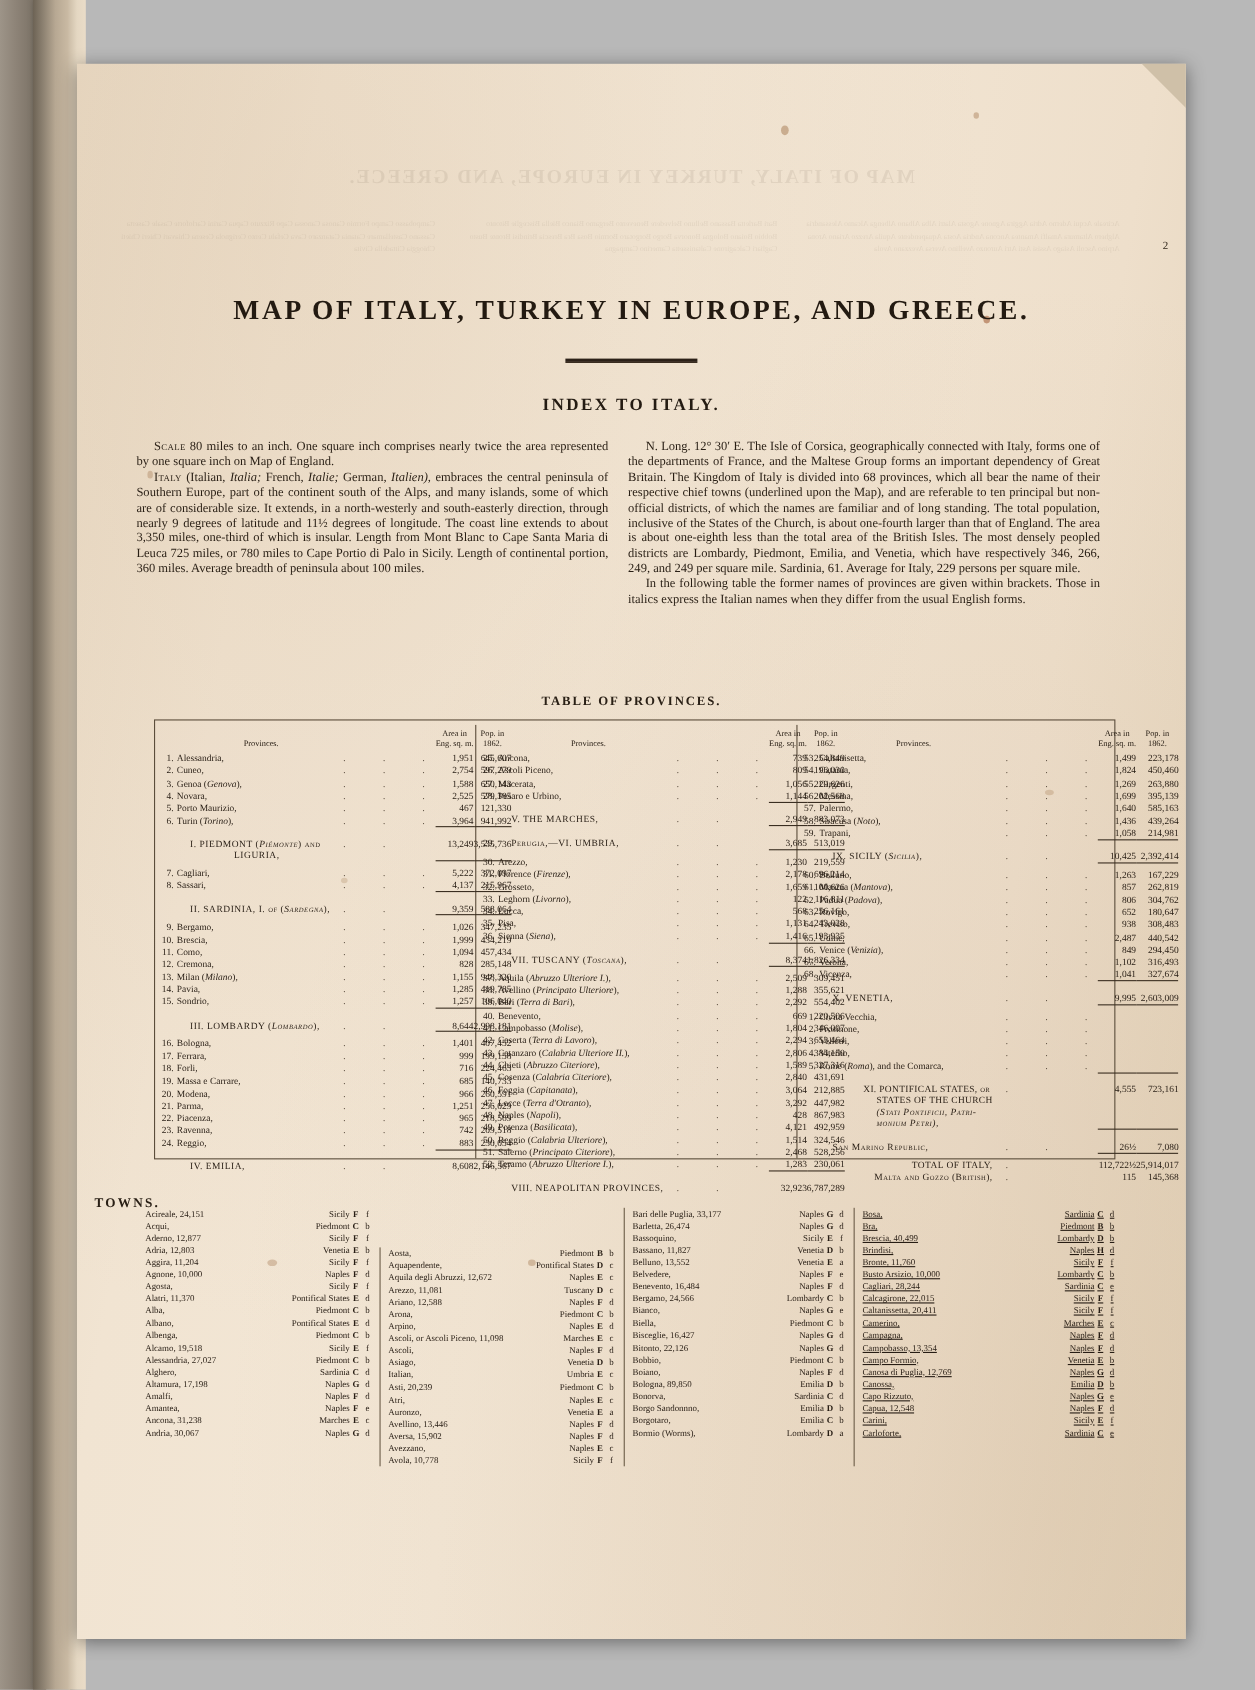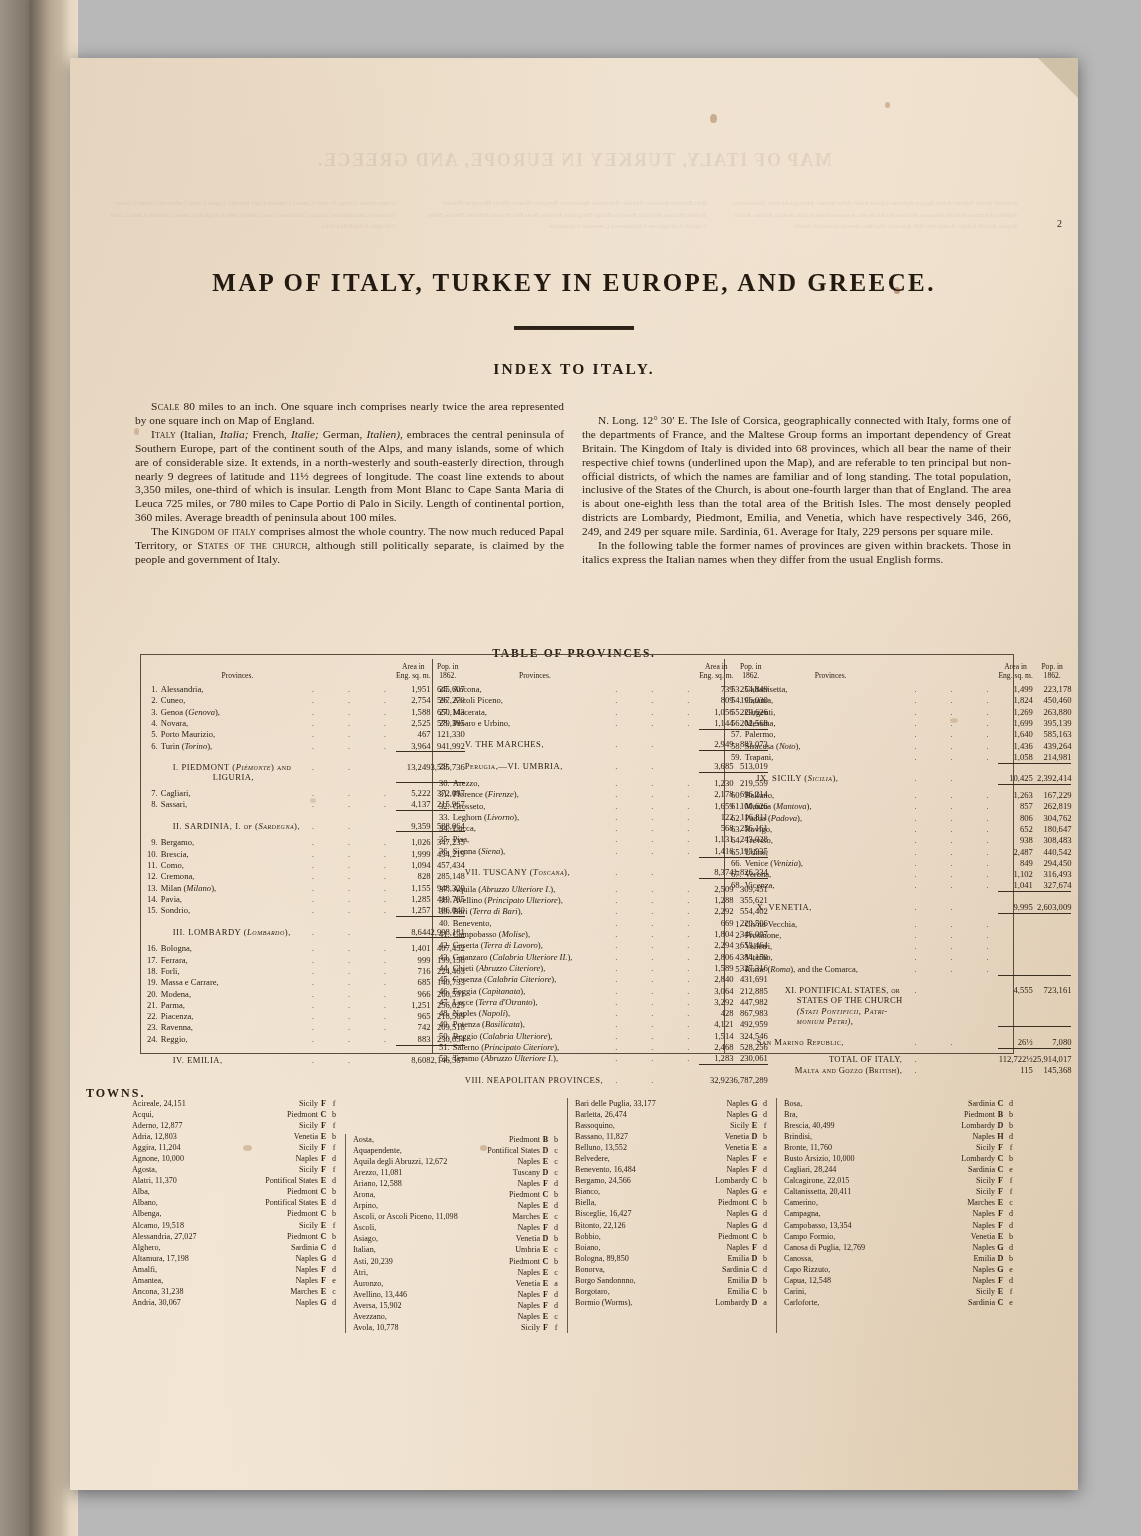--- a/index.html
+++ b/index.html
@@ -118,25 +118,24 @@
     text-align: center;
     font-size: 15.5px;
     font-weight: bold;
     letter-spacing: 2.2px;
     color: #241b12;
   }
 
   
   #intro {
     position: absolute;
-    top: 342px; left: 65px;
+    top: 342px; left: 54px;
     width: 880px;
     display: flex;
     gap: 18px;
-    align-items: flex-end;
   }
   #intro .col {
     width: 429px;
     font-size: 11.4px;
     line-height: 13.9px;
     text-align: justify;
     text-justify: inter-word;
     color: #281e14;
     hyphens: manual;
   }
@@ -144,21 +143,21 @@
   .sc {
     font-variant: small-caps;
     letter-spacing: .3px;
   }
   .it { font-style: italic; }
 
   
   h3.table-title {
     position: absolute;
     top: 573px; left: 0; right: 0;
-    margin: 16px;
+    margin: 0;
     text-align: center;
     font-size: 11.6px;
     font-weight: bold;
     letter-spacing: 1.7px;
     color: #2a2016;
   }
   #provinces-table {
     position: absolute;
     top: 596px; left: 70px;
     width: 874px; height: 400px;
@@ -250,21 +249,21 @@
     box-sizing: border-box;
     padding-right: 6px;
   }
   #towns .tcol + .tcol {
     border-left: 1px solid #6b5c48;
     padding-left: 7px;
   }
   #towns .tcol.w1 { width: 213px; }
   #towns .tcol.w2 { width: 222px; margin-top: 36px; }
   #towns .tcol.w3 { width: 209px; }
-  #towns .tcol.w4 { width: 246px; }
+  #towns .tcol.w4 { width: 246px; text-decoration: underline; }
   .town-row {
     display: flex;
     align-items: baseline;
     white-space: nowrap;
   }
   .town-name {
     flex: 1 1 auto;
     overflow: hidden;
     text-overflow: clip;
   }
@@ -330,21 +329,20 @@
       <div class="page-num">2</div>
 
       <h1 class="doc-title">MAP OF ITALY, TURKEY IN EUROPE, AND GREECE.</h1>
       <div class="title-rule"></div>
       <h2 class="section-title">INDEX TO ITALY.</h2>
 
       <div id="intro">
         <div class="col" id="intro-left">
             <p><span class="sc">Scale</span> 80 miles to an inch.  One square inch comprises nearly twice the area represented by one square inch on Map of England.</p>
             <p><span class="sc">Italy</span> (Italian, <span class="it">Italia;</span> French, <span class="it">Italie;</span> German, <span class="it">Italien)</span>, embraces the central peninsula of Southern Europe, part of the continent south of the Alps, and many islands, some of which are of considerable size.  It extends, in a north-westerly and south-easterly direction, through nearly 9 degrees of latitude and 11½ degrees of longitude.  The coast line extends to about 3,350 miles, one-third of which is insular.  Length from Mont Blanc to Cape Santa Maria di Leuca 725 miles, or 780 miles to Cape Portio di Palo in Sicily.  Length of continental portion, 360 miles.  Average breadth of peninsula about 100 miles.</p>
-            <p>The <span class="sc">Kingdom of italy</span> comprises almost the whole country.  The now much reduced Papal Territory, or <span class="sc">States of the church</span>, although still politically separate, is claimed by the people and government of Italy.</p>
           </div>
         <div class="col" id="intro-right">
             <p>N.  Long. 12° 30′ E.  The Isle of Corsica, geographically connected with Italy, forms one of the departments of France, and the Maltese Group forms an important dependency of Great Britain.  The Kingdom of Italy is divided into 68 provinces, which all bear the name of their respective chief towns (underlined upon the Map), and are referable to ten principal but non-official districts, of which the names are familiar and of long standing.  The total population, inclusive of the States of the Church, is about one-fourth larger than that of England.  The area is about one-eighth less than the total area of the British Isles.  The most densely peopled districts are Lombardy, Piedmont, Emilia, and Venetia, which have respectively 346, 266, 249, and 249 per square mile.  Sardinia, 61.  Average for Italy, 229 persons per square mile.</p>
             <p>In the following table the former names of provinces are given within brackets.  Those in italics express the Italian names when they differ from the usual English forms.</p>
           </div>
       </div>
 
       <h3 class="table-title">TABLE OF PROVINCES.</h3>
       <div id="provinces-table">
         <div class="pcol c1">

